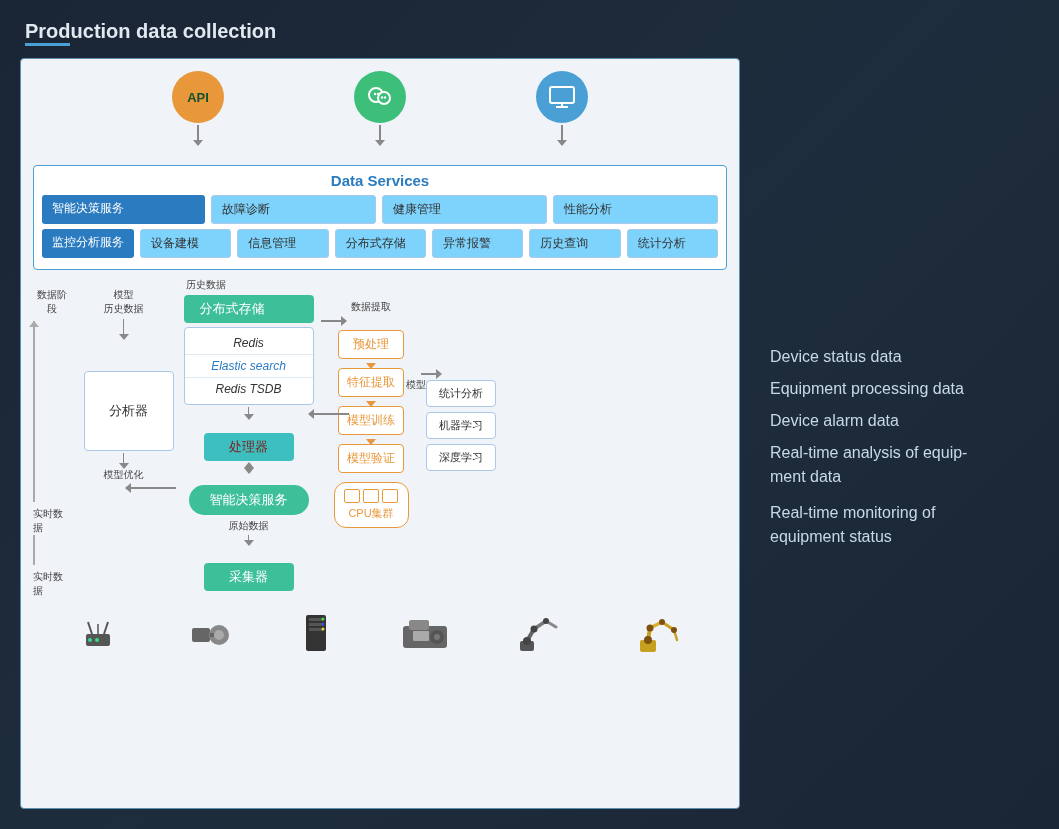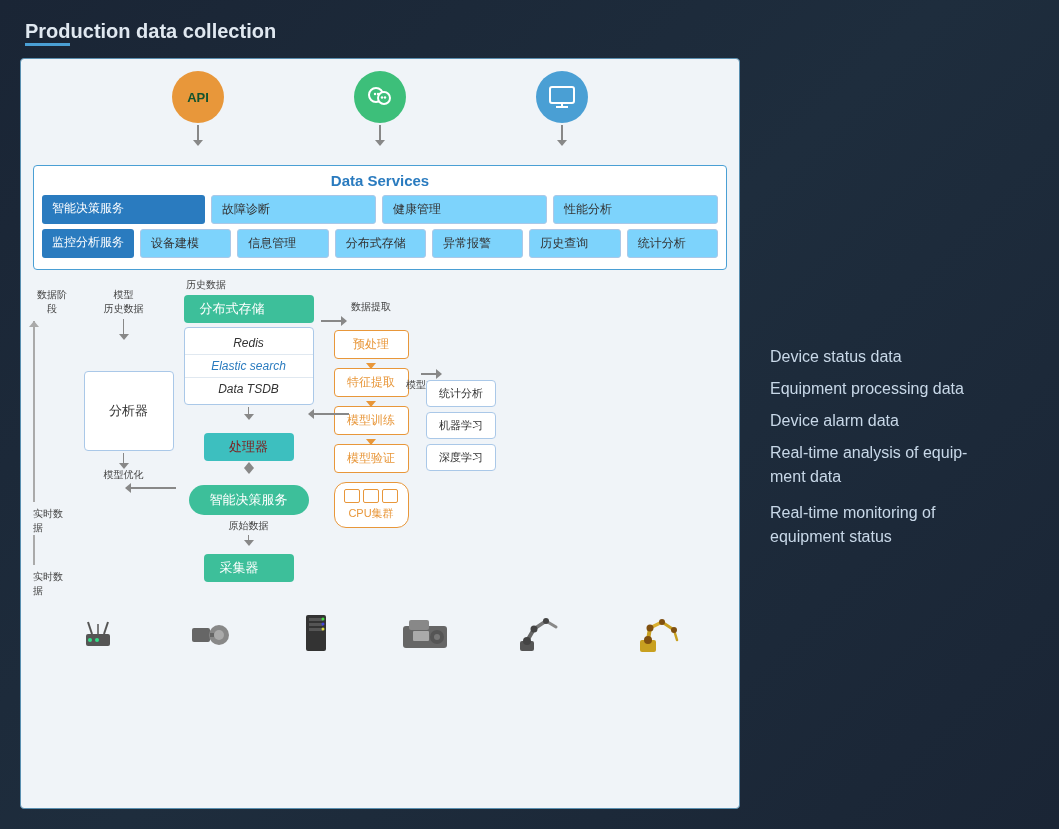--- a/index.html
+++ b/index.html
@@ -187,33 +187,34 @@
       width: 120px;
       margin-top: 10px;
     }
 
     .collector-box {
       background: #3dbf9a;
       color: white;
       border-radius: 4px;
       padding: 5px 16px;
       font-size: 13px;
+      text-align: center;
       width: 90px;
-      margin-top: 9px;
+      margin-top: 18px;
     }
 
     .pipeline-box {
       border: 1.5px solid #e8973a;
       border-radius: 4px;
       background: white;
       color: #e8973a;
       font-size: 12px;
       text-align: center;
       padding: 5px 8px;
-      width: 75px;
+      width: 66px;
       margin-bottom: 4px;
     }
 
     .result-box {
       border: 1.5px solid #aac8e8;
       border-radius: 4px;
       background: white;
       color: #333;
       font-size: 11px;
       text-align: center;
@@ -348,21 +349,21 @@
 
           <div style="font-size:10px;color:#444;margin-bottom:3px;align-self:flex-start;margin-left:10px;">历史数据</div>
 
           <div class="distributed-storage-box">
             <span>分布式存储</span>
           </div>
 
           <div class="storage-items">
             <div class="storage-item">Redis</div>
             <div class="storage-item highlight">Elastic search</div>
-            <div class="storage-item">Data TSDB</div>
+            <div class="storage-item">Redis TSDB</div>
           </div>
 
           <div style="width:1.5px;height:12px;background:#888;position:relative;margin-top:2px;margin-bottom:2px;">
             <div style="position:absolute;bottom:-1px;left:-4px;border-left:5px solid transparent;border-right:5px solid transparent;border-top:6px solid #888;"></div>
           </div>
           <div class="processor-box">
             <span>处理器</span>
           </div>
 
           <div style="width:1.5px;height:10px;background:#888;position:relative;margin-top:2px;margin-bottom:2px;">

